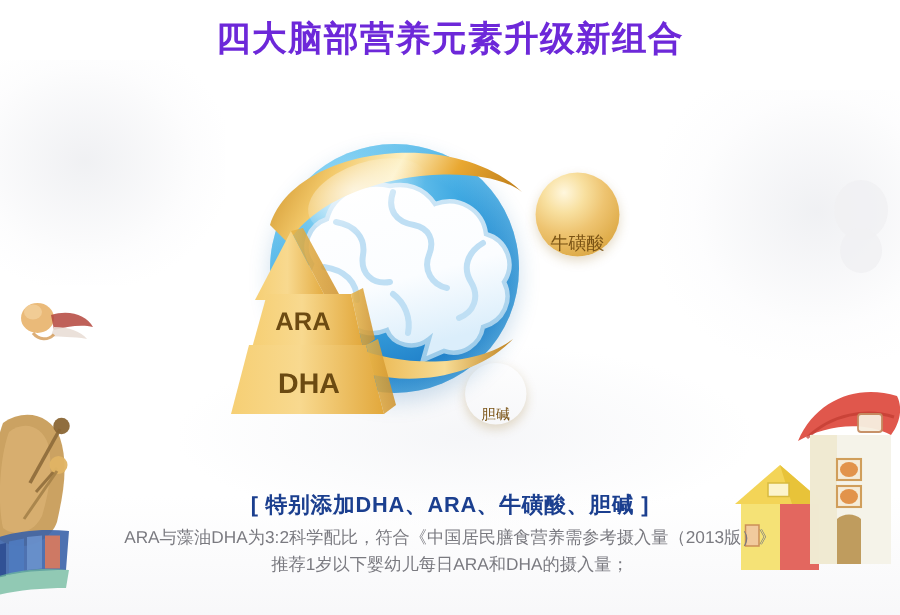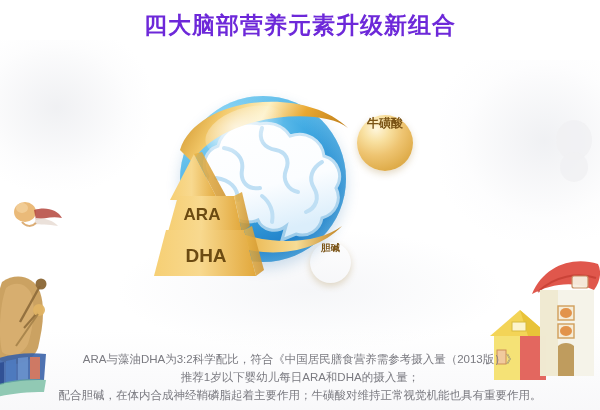--- a/index.html
+++ b/index.html
@@ -102,24 +102,24 @@
     left: 0; top: 0;
     width: 260px; height: 190px;
     overflow: visible;
   }
 
   
   .gold-ball {
     position: absolute;
     border-radius: 50%;
     display: flex;
-    align-items: flex-start;
+    align-items: flex-end;
     justify-content: center;
     color: #7a5315;
-    font-weight: bold;
+    font-weight: normal;
     background:
       radial-gradient(circle at 33% 26%, #fdf3cf 0%, #f7da8f 26%, #eec濃 40%, #e8bd5e 58%, #d79f3a 82%, #c88c2c 100%);
     box-shadow: 0 3px 7px rgba(150,110,30,0.25);
   }
   .ball-taurine {
     left: 357px; top: 115px;
     width: 56px; height: 56px;
     font-size: 12px;
     background:
       radial-gradient(circle at 34% 24%, #fff7de 0%, #f8e0a0 24%, #eec471 48%, #e0ae4d 74%, #cf9a36 100%);
@@ -316,20 +316,20 @@
     <rect x="12" y="32" width="54" height="86" fill="#f4f2e8" opacity="0.95"></rect>
     <rect x="12" y="32" width="18" height="86" fill="#efe9cf" opacity="0.9"></rect>
     <rect x="44" y="18" width="16" height="12" rx="2" fill="#f7efe0" opacity="0.95" stroke="#c58d62" stroke-width="1.2"></rect>
     <rect x="30" y="48" width="16" height="14" fill="#f6ecd8" opacity="0.95" stroke="#cf9a54" stroke-width="1.4"></rect>
     <ellipse cx="38" cy="55" rx="6" ry="5" fill="#e08a3c" opacity="0.9"></ellipse>
     <rect x="30" y="66" width="16" height="14" fill="#f6ecd8" opacity="0.95" stroke="#cf9a54" stroke-width="1.4"></rect>
     <ellipse cx="38" cy="73" rx="6" ry="5" fill="#e08a3c" opacity="0.9"></ellipse>
     <path d="M30 88 C 34 84, 42 84, 46 88 L 46 118 L 30 118 Z" fill="#b9924f" opacity="0.9"></path>
   </svg>
 
+  <div class="subtitle">[ 特别添加DHA、ARA、牛磺酸、胆碱 ]</div>
 
   <div class="body-lines">
     <div class="line">ARA与藻油DHA为3:2科学配比，符合《中国居民膳食营养需参考摄入量（2013版）》</div>
     <div class="line">推荐1岁以下婴幼儿每日ARA和DHA的摄入量；</div>
-    <div class="line">配合胆碱，在体内合成神经鞘磷脂起着主要作用；牛磺酸对维持正常视觉机能也具有重要作用。</div>
   </div>
 
 </div>
 
 </body></html>

